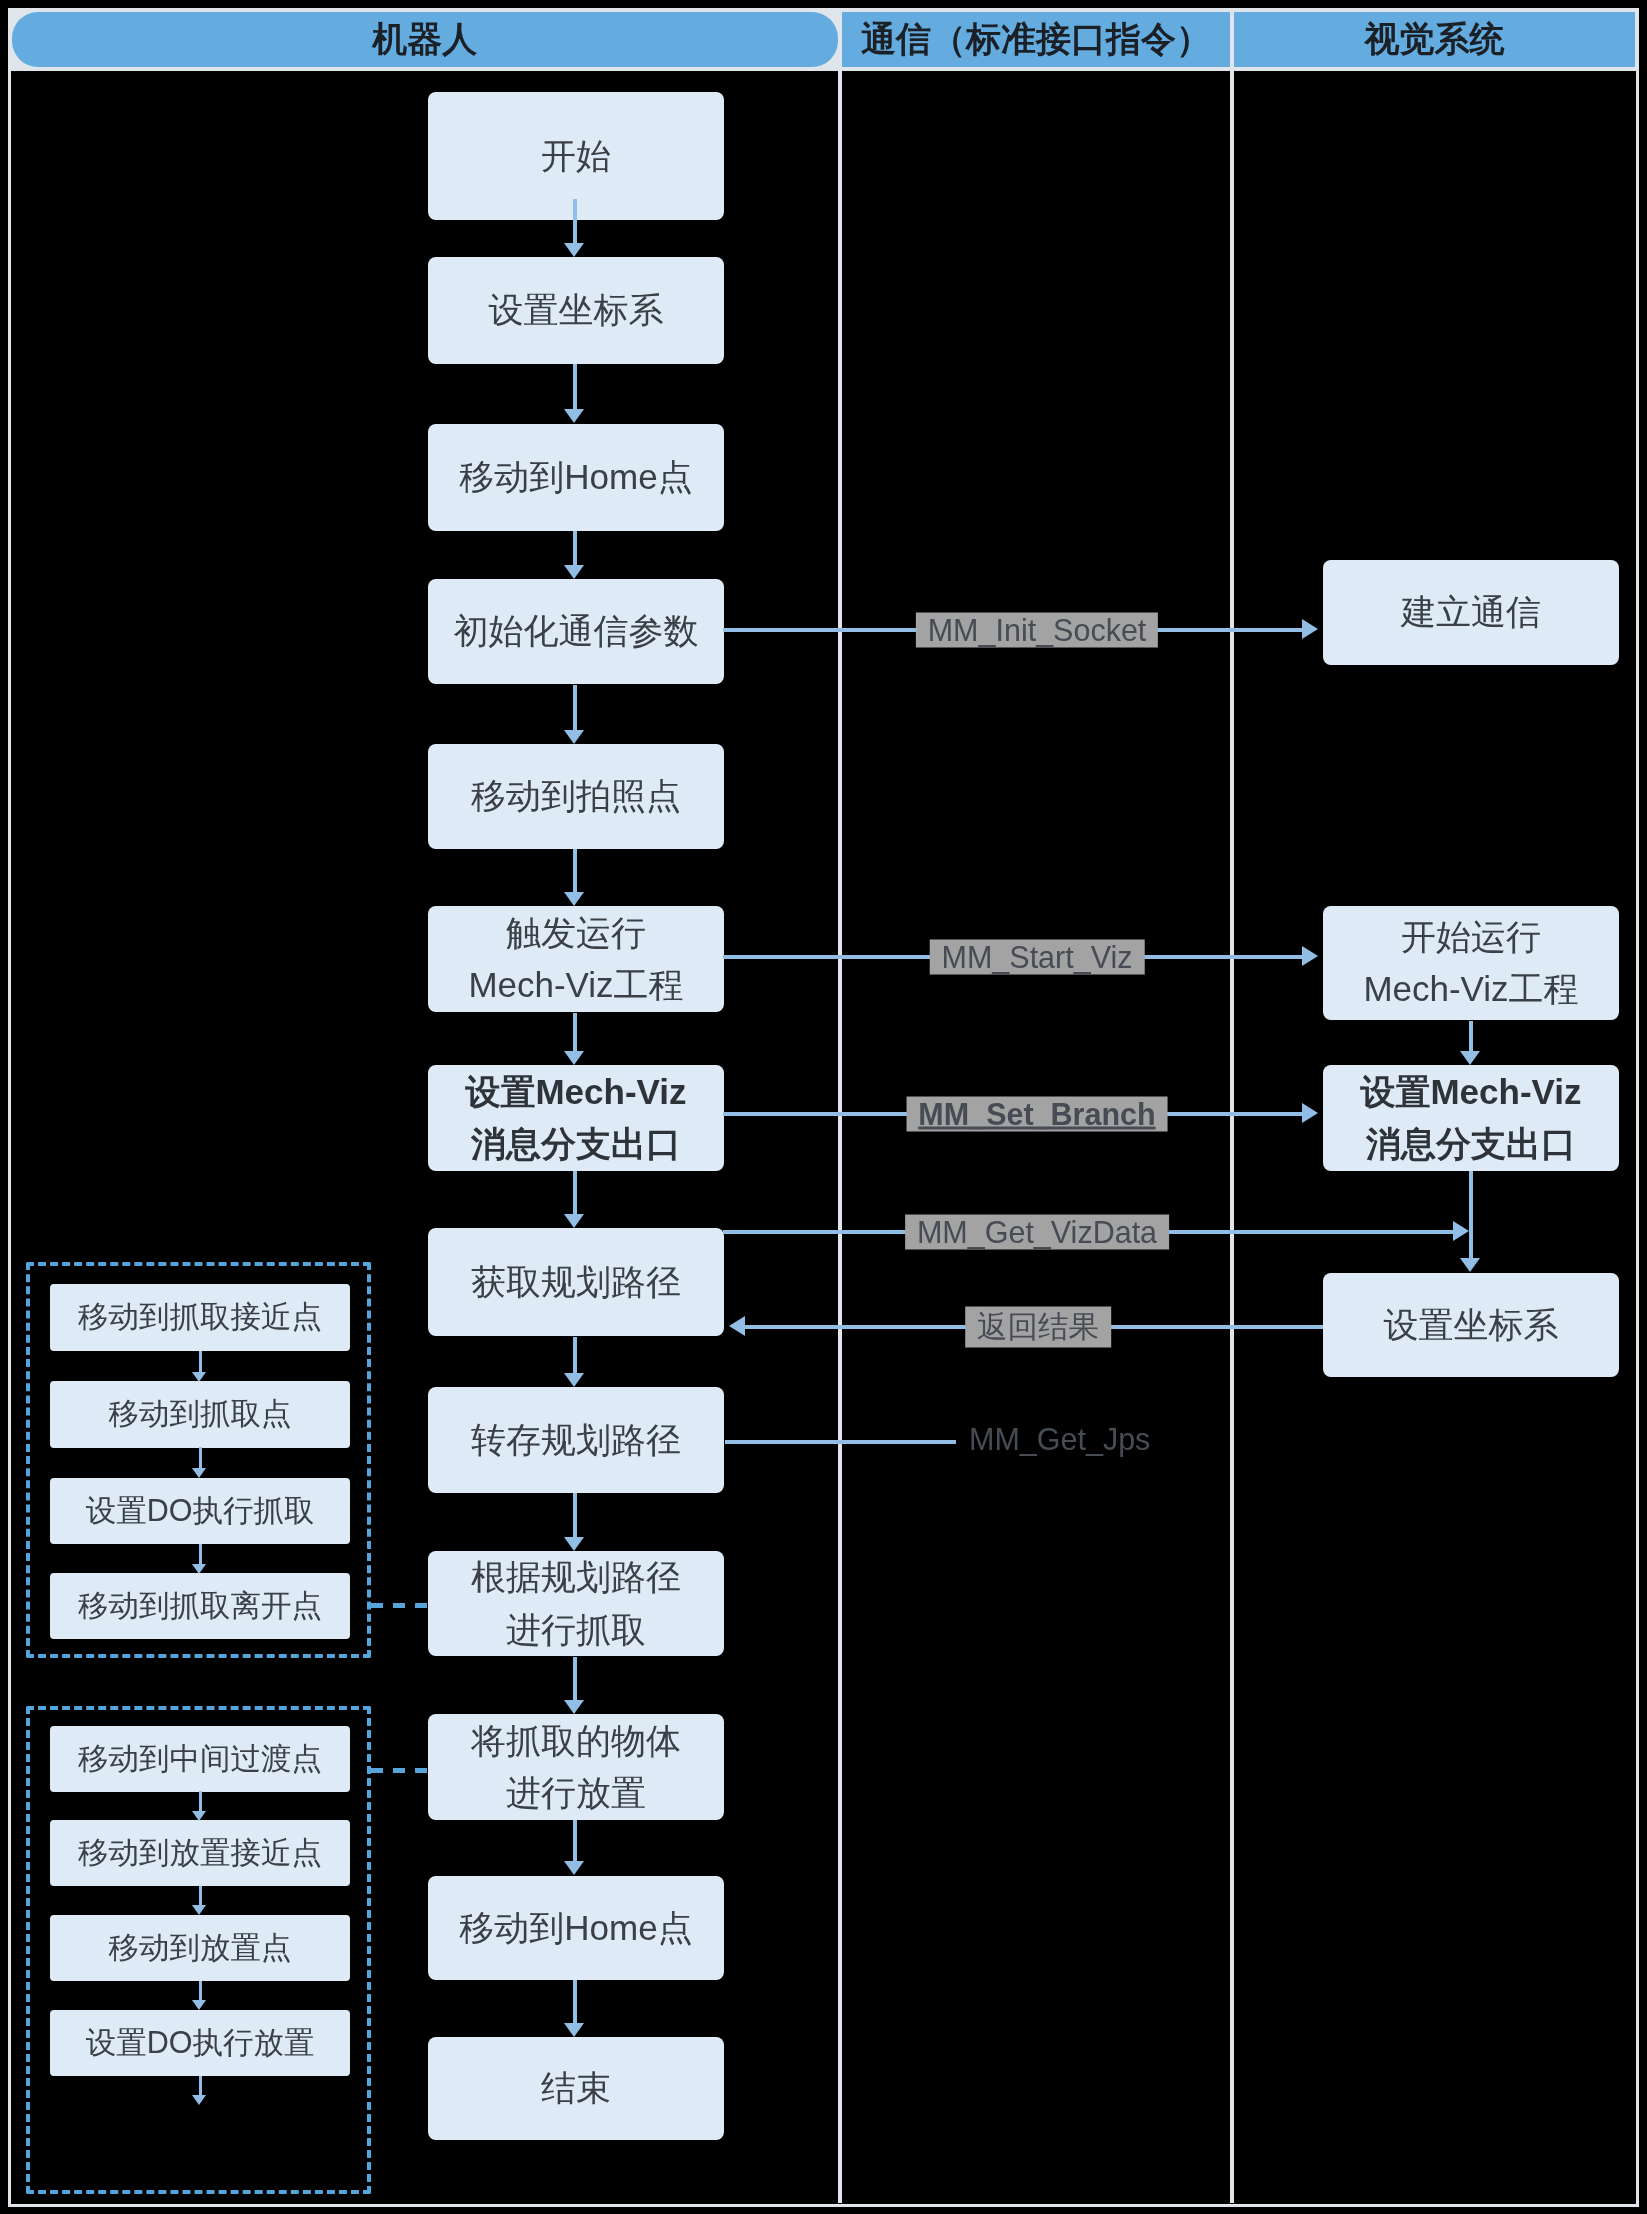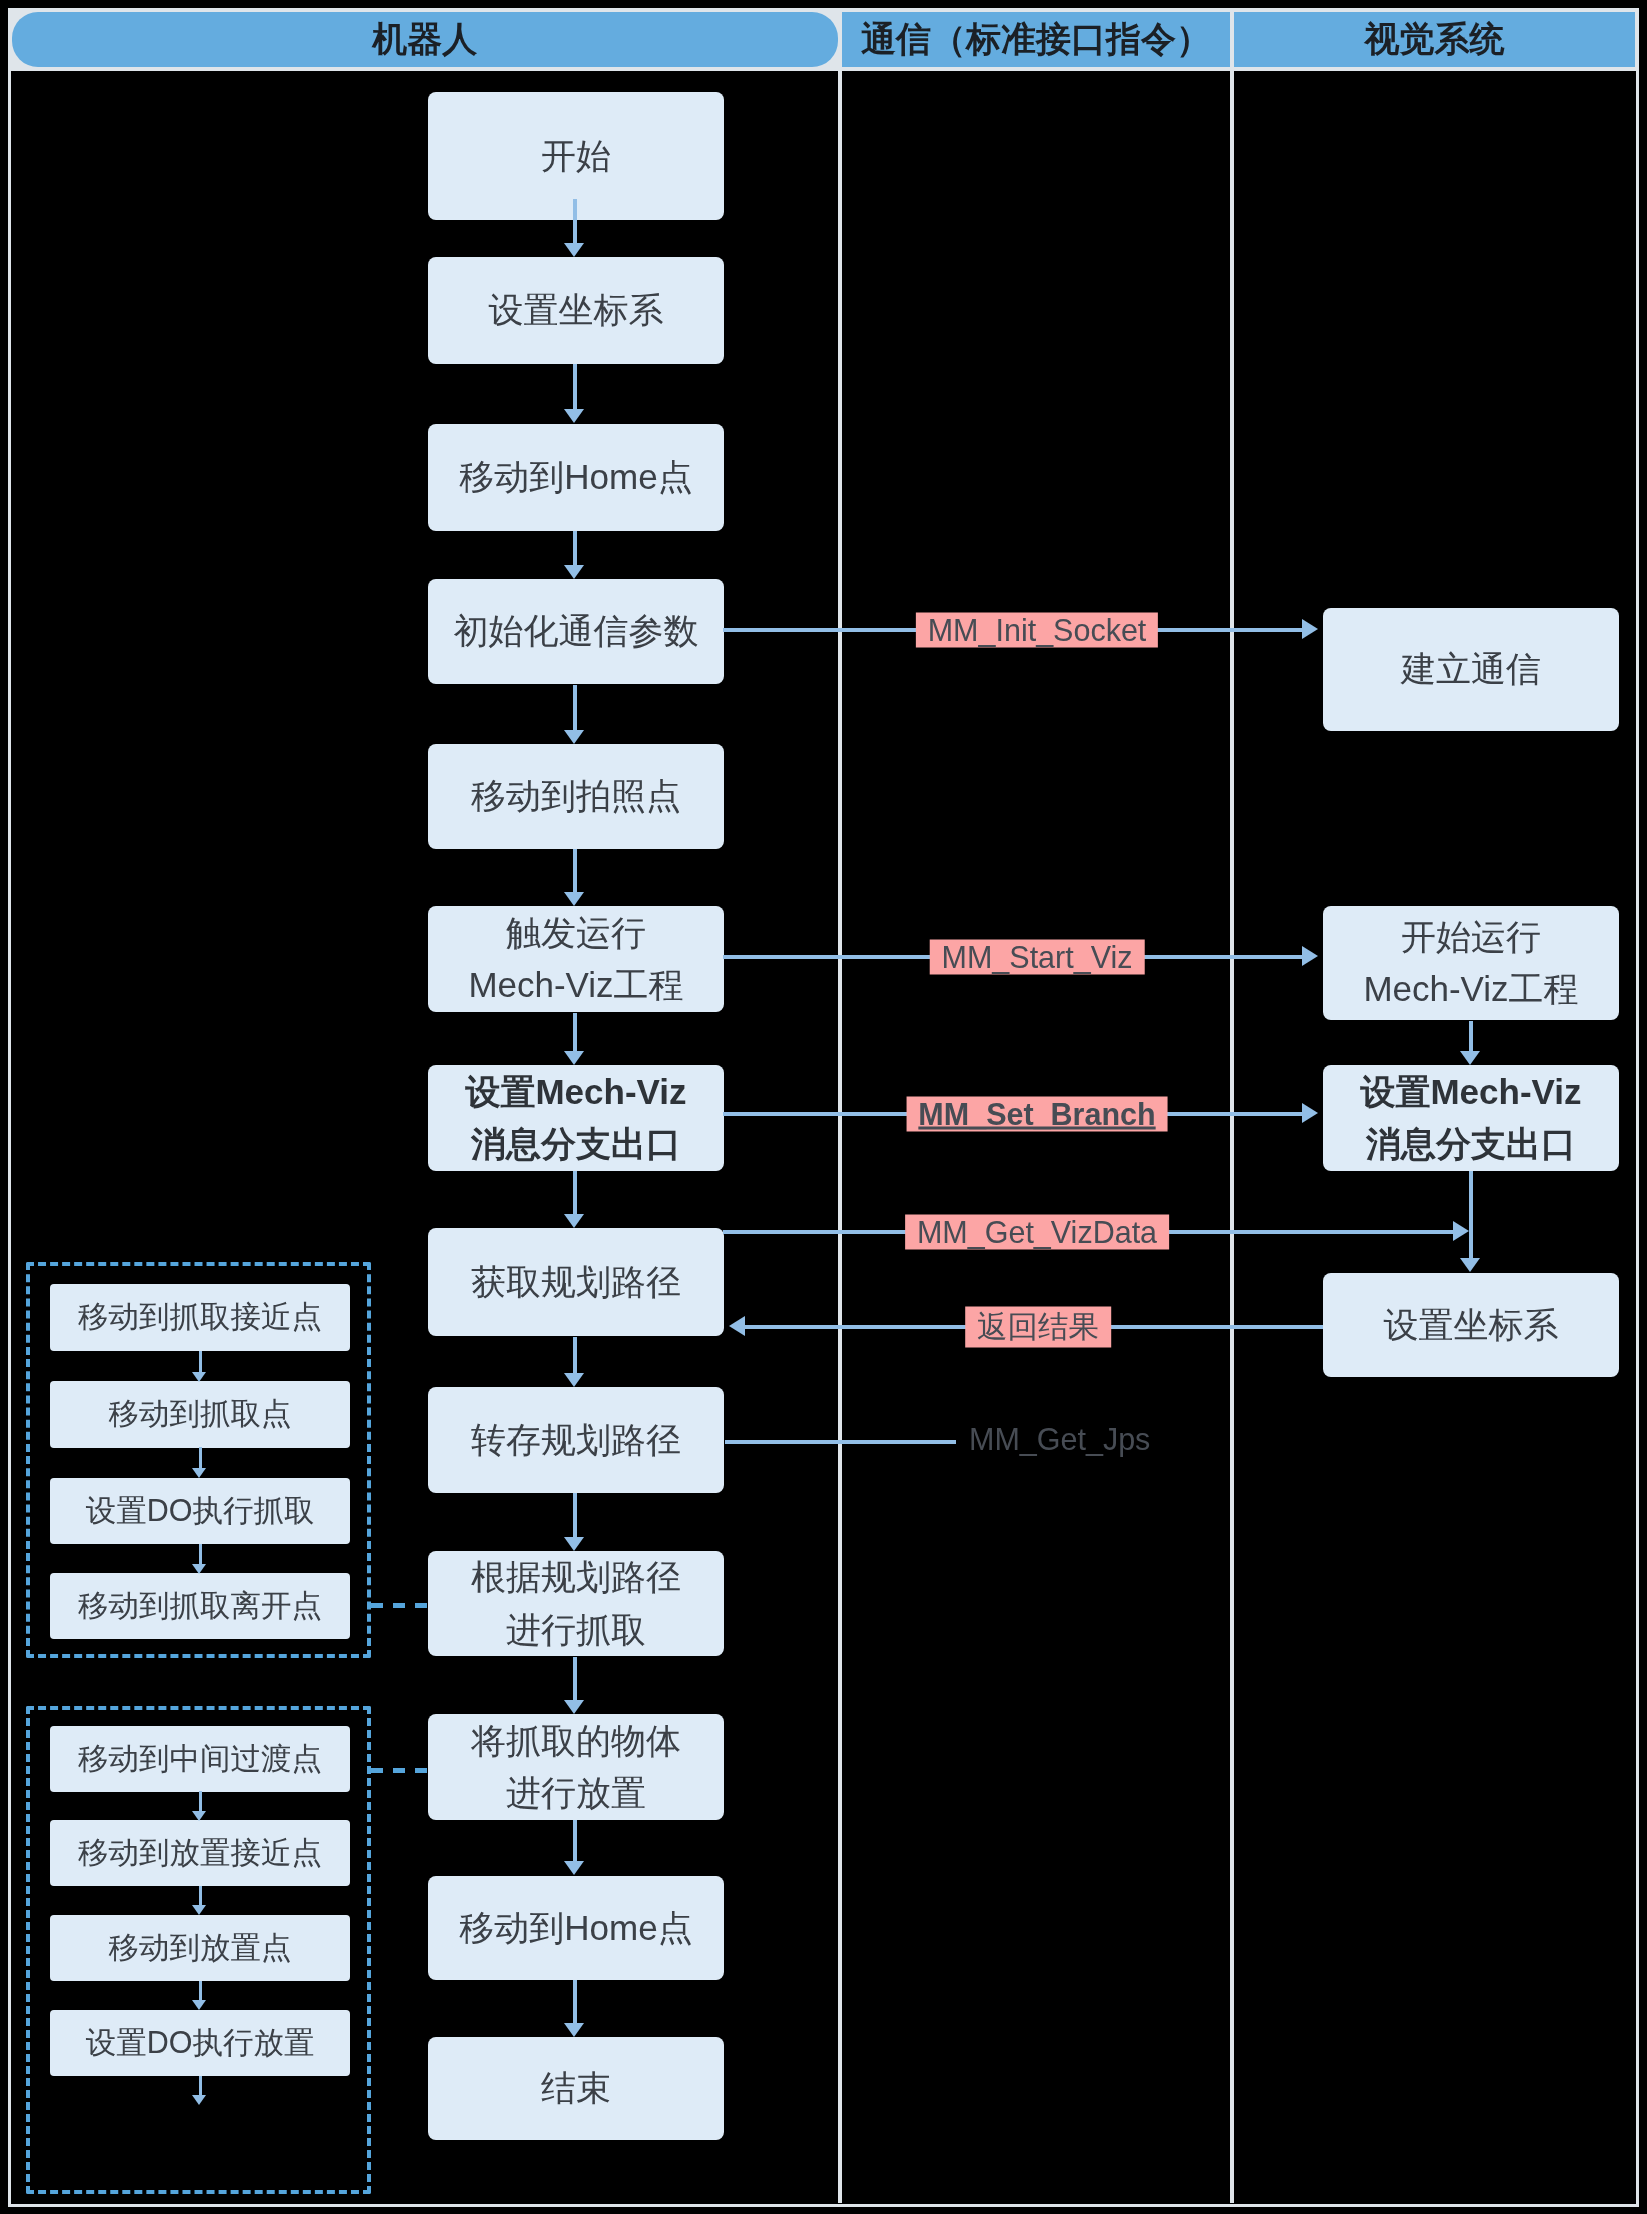--- a/index.html
+++ b/index.html
@@ -29,21 +29,21 @@
   .va.sm::before{left:9.9px;width:3px;bottom:8.9px;}
   .va.sm::after{left:3px;border:7.9px solid transparent;border-bottom:0;border-top:10.8px solid #92bee6;}
   
   .ha{position:absolute;height:23.6px;}
   .ha::before{content:"";position:absolute;top:9.9px;left:0;right:14.8px;height:3.9px;background:#92bee6;}
   .ha::after{content:"";position:absolute;right:0;top:1px;width:0;height:0;
              border:10.8px solid transparent;border-right:0;border-left:16.7px solid #92bee6;}
   .ha.left::before{left:14.8px;right:0;}
   .ha.left::after{left:0;right:auto;border:10.8px solid transparent;border-left:0;border-right:16.7px solid #92bee6;}
   .lbl{position:absolute;left:314px;top:50%;transform:translate(-50%,-50%);
-       background:#fca5a5;color:#474c54;font-size:30.5px;padding:0 11.8px;white-space:nowrap;}
+       background:#a3a3a3;color:#474c54;font-size:30.5px;padding:0 11.8px;white-space:nowrap;}
   .ha.left .lbl{left:309px;}
   .lbl.b{font-weight:700;text-decoration:underline;}
   .hline{position:absolute;height:3.9px;background:#92bee6;}
   .floatlbl{position:absolute;color:#474c54;font-size:30.5px;white-space:nowrap;}
   
   .dgroup{position:absolute;border:4.9px dashed #55a5dc;box-sizing:border-box;border-radius:2px;}
   .dconn{position:absolute;height:4.9px;
          background:repeating-linear-gradient(90deg,#55a5dc 0 12.8px,transparent 12.8px 22.7px);}
 </style>
 </head>
@@ -72,21 +72,21 @@
 消息分支出口</div>
   <div class="node" style="left:428px;top:1228px;width:296px;height:108px;">获取规划路径</div>
   <div class="node" style="left:428px;top:1387px;width:296px;height:106px;">转存规划路径</div>
   <div class="node" style="left:428px;top:1551px;width:296px;height:105px;">根据规划路径
 进行抓取</div>
   <div class="node" style="left:428px;top:1714px;width:296px;height:106px;">将抓取的物体
 进行放置</div>
   <div class="node" style="left:428px;top:1876px;width:296px;height:104px;">移动到Home点</div>
   <div class="node" style="left:428px;top:2037px;width:296px;height:103px;">结束</div>
 
-  <div class="node" style="left:1323px;top:608px;width:296px;height:123px;">建立通信</div>
+  <div class="node" style="left:1323px;top:560px;width:296px;height:105px;">建立通信</div>
   <div class="node" style="left:1323px;top:906px;width:296px;height:114px;">开始运行
 Mech-Viz工程</div>
   <div class="node b" style="left:1323px;top:1065px;width:296px;height:106px;">设置Mech-Viz
 消息分支出口</div>
   <div class="node" style="left:1323px;top:1273px;width:296px;height:104px;">设置坐标系</div>
 
   <div class="va" style="left:564px;top:199px;height:58px;"></div>
   <div class="va" style="left:564px;top:364px;height:59px;"></div>
   <div class="va" style="left:564px;top:531px;height:48px;"></div>
   <div class="va" style="left:564px;top:685px;height:59px;"></div>

